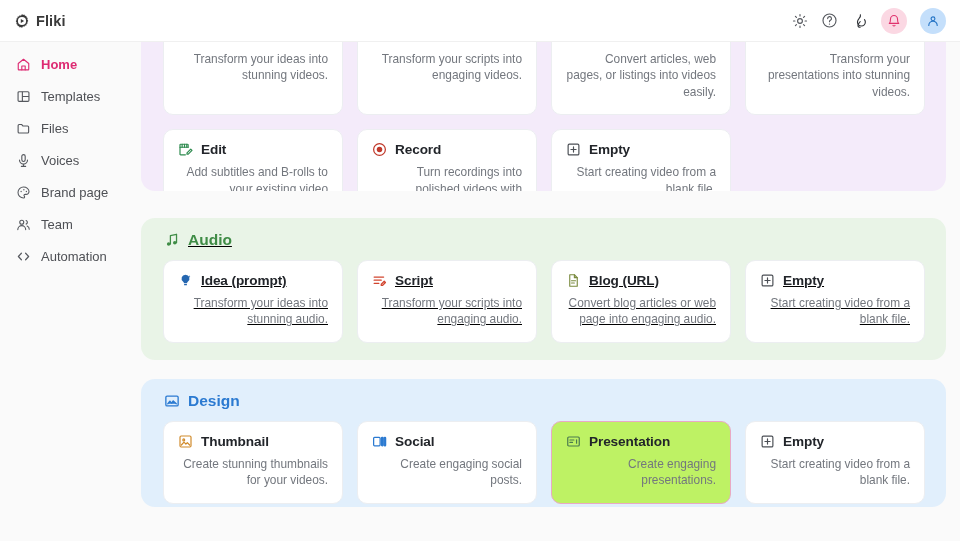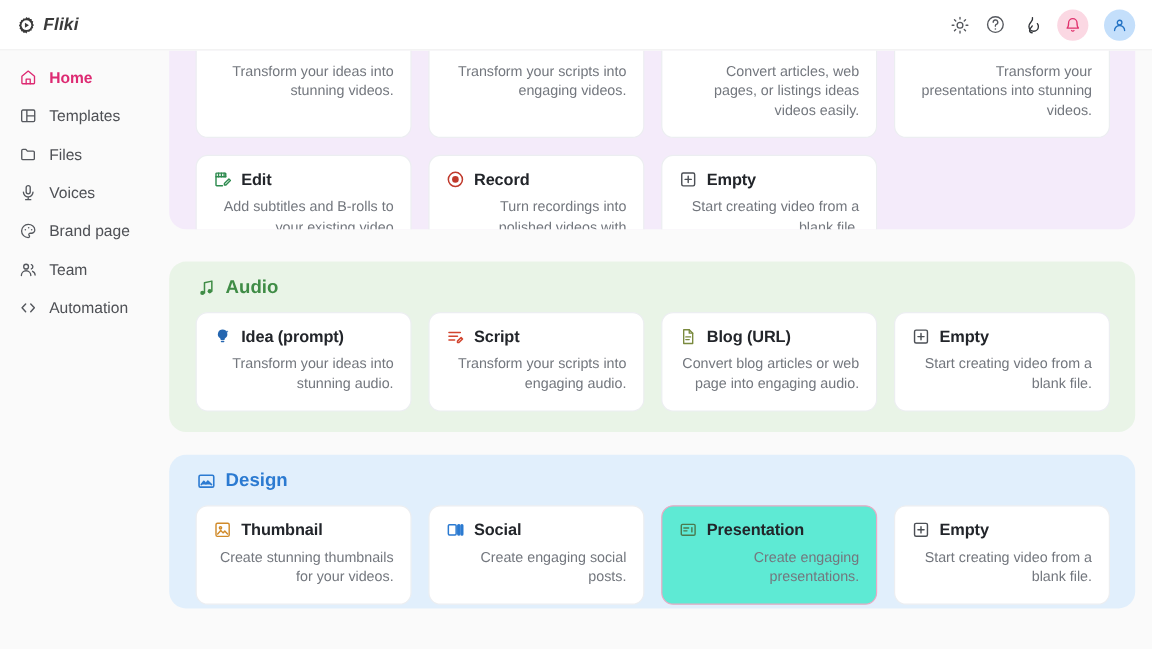--- a/index.html
+++ b/index.html
@@ -15,21 +15,21 @@
   .header {
     position: absolute; top: 0; left: 0; width: 960px; height: 42px;
     background: #ffffff;
     display: flex; align-items: center; justify-content: space-between;
     padding: 0 14px 0 14px;
     border-bottom: 1px solid #f0f0f0;
     z-index: 20;
   }
   .brand { display: flex; align-items: center; gap: 6px; }
   .brand-mark { width: 16px; height: 16px; display:block; }
-  .brand-name { font-size: 14.5px; font-weight: 700; color: #3a3a3a; letter-spacing: .1px; font-style: italic; }
+  .brand-name { font-size: 14.5px; font-weight: 700; color: #3a3a3a; letter-spacing: .1px; }
 
   .header-icons { display: flex; align-items: center; gap: 13px; }
   .hicon { width: 17px; height: 17px; display: flex; align-items: center; justify-content: center; color: #55585e; }
   .hicon svg { display: block; }
   .circ { width: 26px; height: 26px; border-radius: 50%; display: flex; align-items: center; justify-content: center; }
   .circ.bell { background: #fbd8e3; color: #e0326d; }
   .circ.user { background: #c4dffb; color: #2272c4; }
 
   
   .sidebar {
@@ -76,35 +76,35 @@
   .card {
     width: 180px;
     background: #ffffff;
     border: 1px solid #eceef1;
     border-radius: 10px;
     padding: 12px 14px 14px 14px;
     cursor: pointer;
     text-align: right;
   }
   .card.selected {
-    background: #5eead4;
+    background: #bef264;
     border: 1.5px solid #e9a9c4;
   }
   .card-head { display: flex; align-items: center; gap: 8px; margin-bottom: 7px; }
   .card-ico { width: 15px; height: 15px; flex:0 0 15px; display:flex; align-items:center; justify-content:center; }
   .card-title { font-size: 13.6px; font-weight: 700; color: #22252a; letter-spacing: -.1px; }
   .card-desc { font-size: 11.9px; line-height: 1.38; color: #73777e; }
 
   
   .panel-video {
     top: -72px; height: 221px; overflow: hidden;
   }
   .panel-video .card-row.row-one { padding-top: 46px; }
   .panel-video .card-row.row-two { padding-top: 0px; }
-  .panel-audio  { top: 176px; height: 142px; }
+  .panel-audio  { top: 176px; height: 142px; text-decoration: underline; }
   .panel-design { top: 337px; height: 128px; }
 </style>
 </head>
 <body>
 
 <div id="app">
 
   <div class="header">
     <div class="brand">
       <span class="brand-mark">
@@ -243,21 +243,21 @@
             <span class="card-ico"></span>
             <span class="card-title"></span>
           </div>
           <div class="card-desc">Transform your scripts into engaging videos.</div>
         </div>
         <div class="card">
           <div class="card-head">
             <span class="card-ico"></span>
             <span class="card-title"></span>
           </div>
-          <div class="card-desc">Convert articles, web pages, or listings ideas videos easily.</div>
+          <div class="card-desc">Convert articles, web pages, or listings into videos easily.</div>
         </div>
         <div class="card">
           <div class="card-head">
             <span class="card-ico"></span>
             <span class="card-title"></span>
           </div>
           <div class="card-desc">Transform your presentations into stunning videos.</div>
         </div>
       </div>
 

